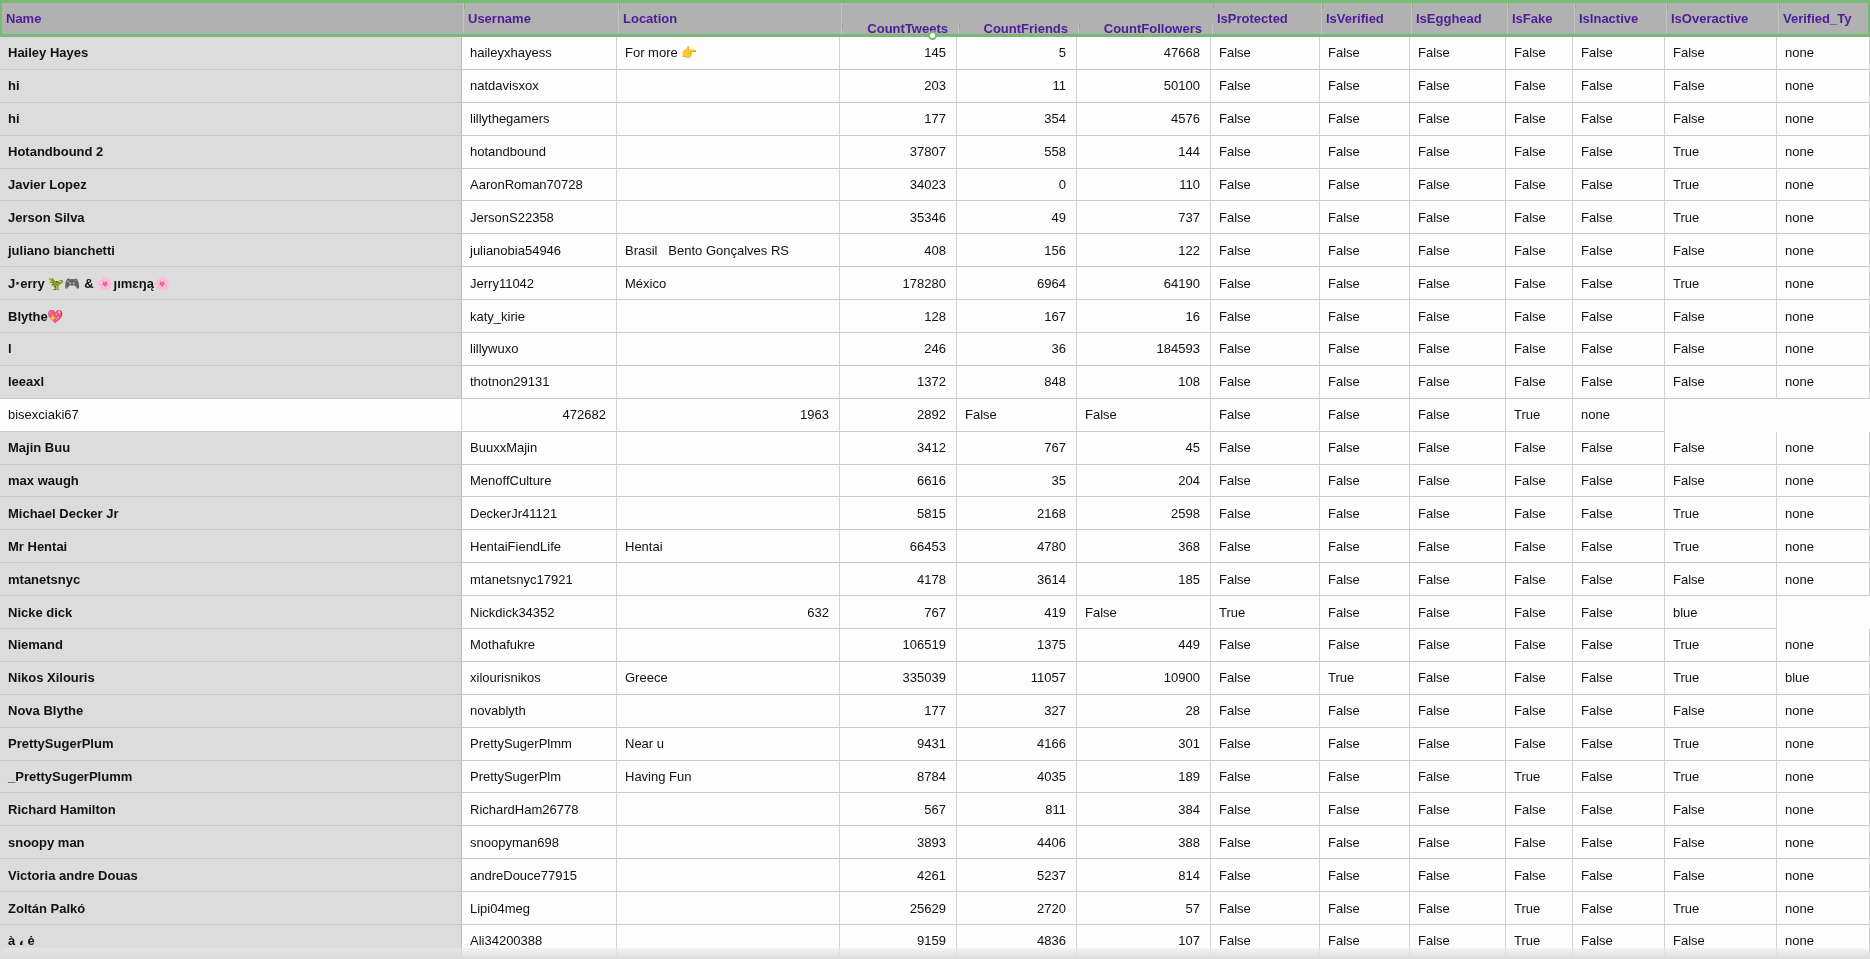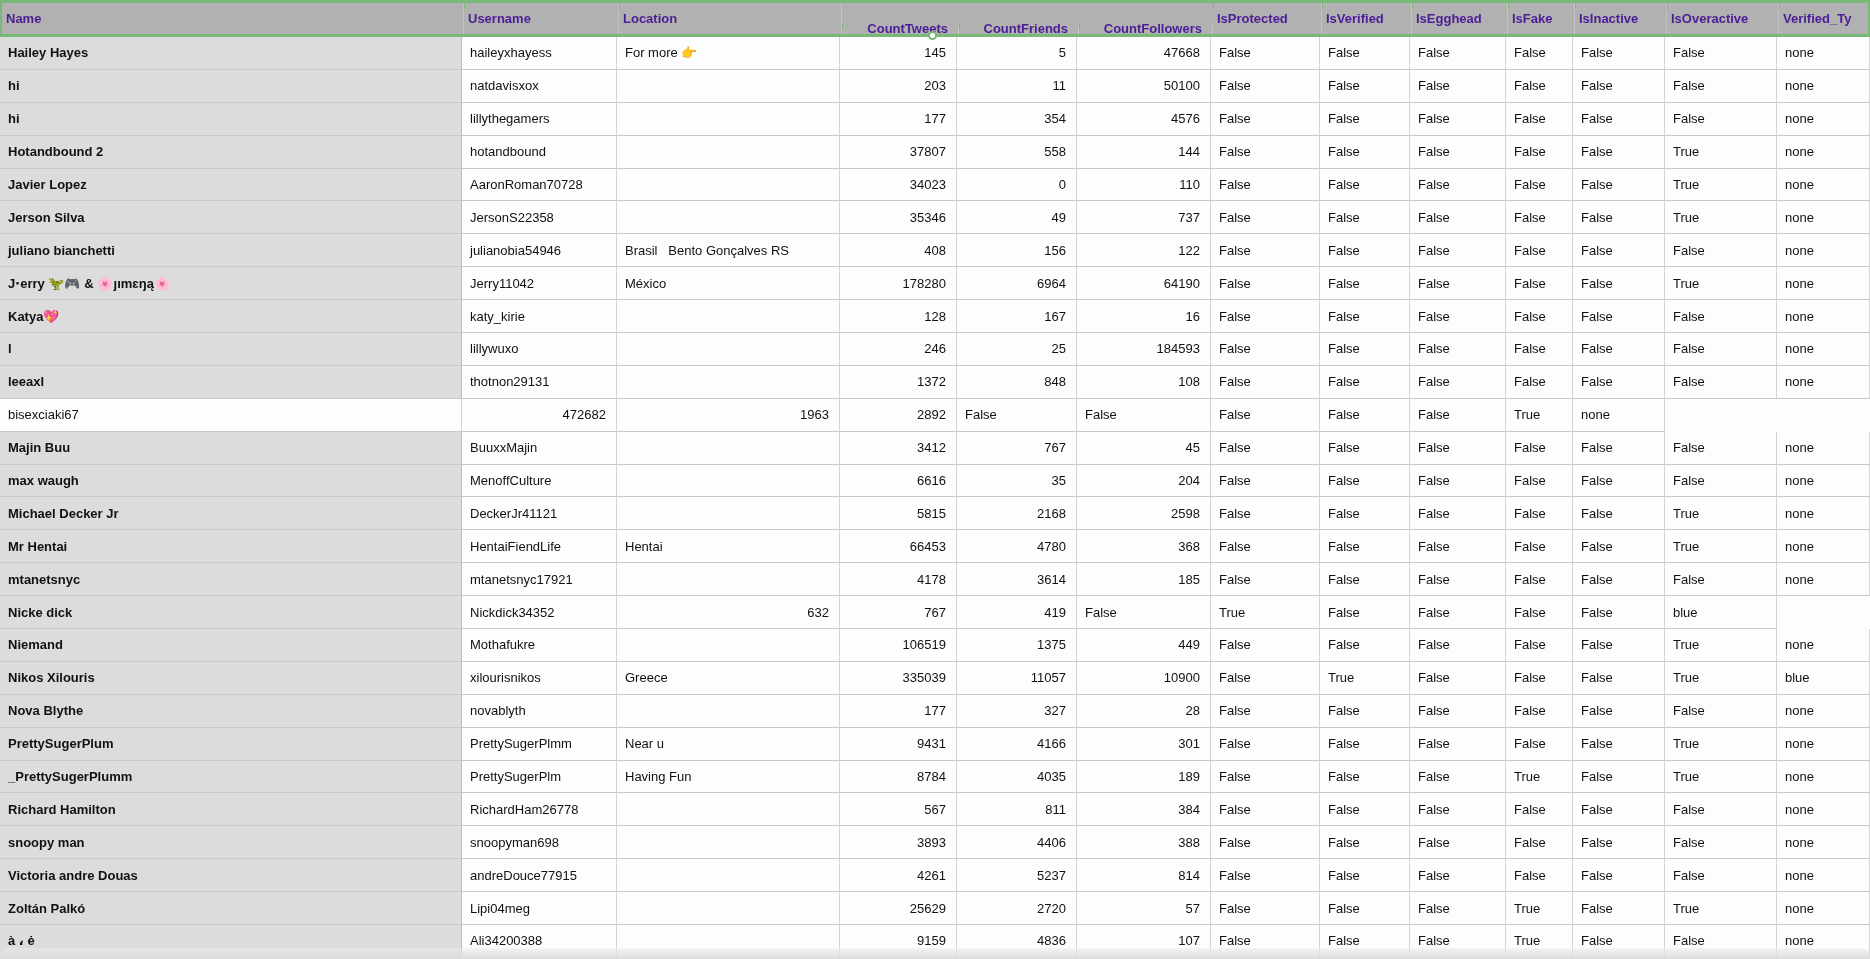--- a/index.html
+++ b/index.html
@@ -222,40 +222,40 @@
         <div class="cell num">64190</div>
         <div class="cell">False</div>
         <div class="cell">False</div>
         <div class="cell">False</div>
         <div class="cell">False</div>
         <div class="cell">False</div>
         <div class="cell">True</div>
         <div class="cell">none</div>
       </div>
       <div class="grid-row row">
-        <div class="cell name-cell">Katya💖</div>
+        <div class="cell name-cell">Blythe💖</div>
         <div class="cell">katy_kirie</div>
         <div class="cell"></div>
         <div class="cell num">128</div>
         <div class="cell num">167</div>
         <div class="cell num">16</div>
         <div class="cell">False</div>
         <div class="cell">False</div>
         <div class="cell">False</div>
         <div class="cell">False</div>
         <div class="cell">False</div>
         <div class="cell">False</div>
         <div class="cell">none</div>
       </div>
       <div class="grid-row row">
         <div class="cell name-cell">l</div>
         <div class="cell">lillywuxo</div>
         <div class="cell"></div>
         <div class="cell num">246</div>
-        <div class="cell num">25</div>
+        <div class="cell num">36</div>
         <div class="cell num">184593</div>
         <div class="cell">False</div>
         <div class="cell">False</div>
         <div class="cell">False</div>
         <div class="cell">False</div>
         <div class="cell">False</div>
         <div class="cell">False</div>
         <div class="cell">none</div>
       </div>
       <div class="grid-row row">

